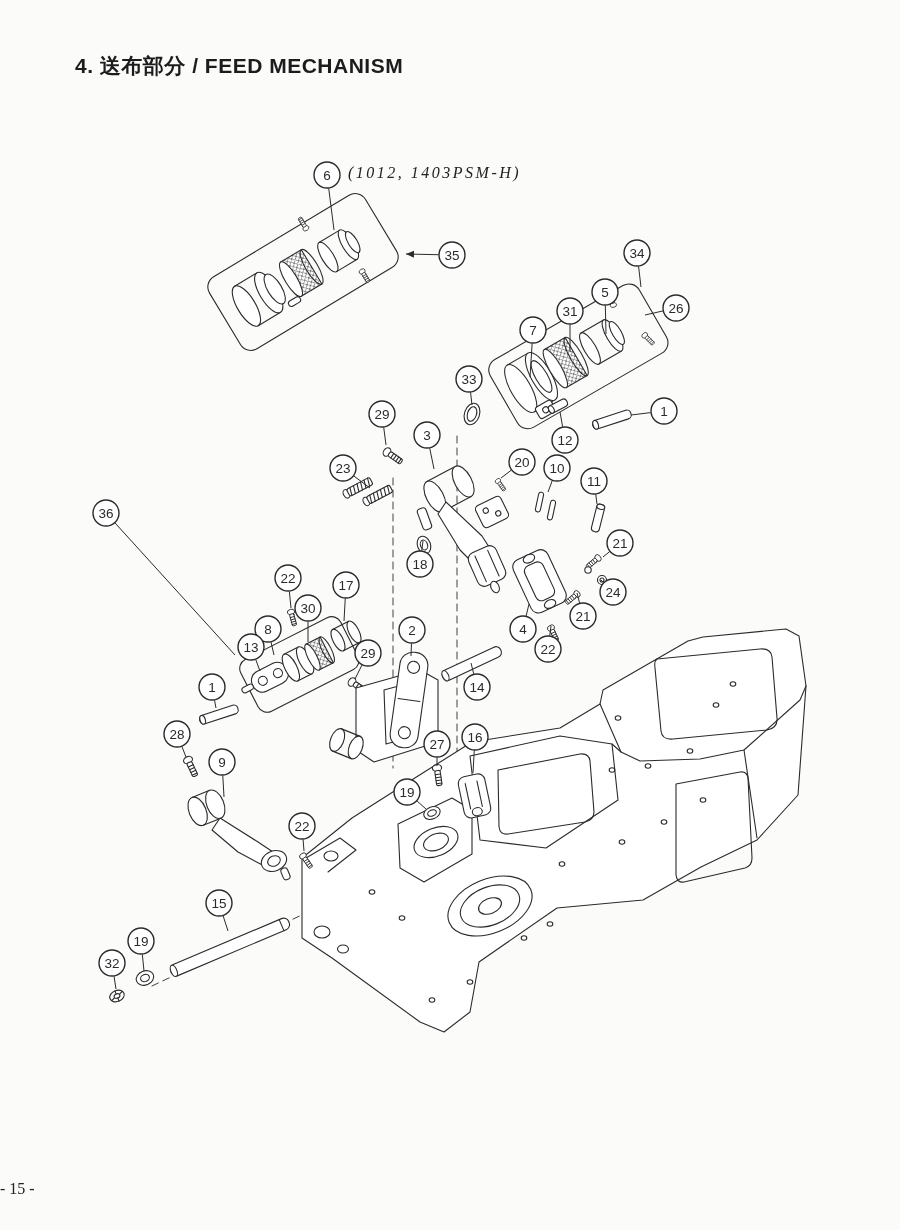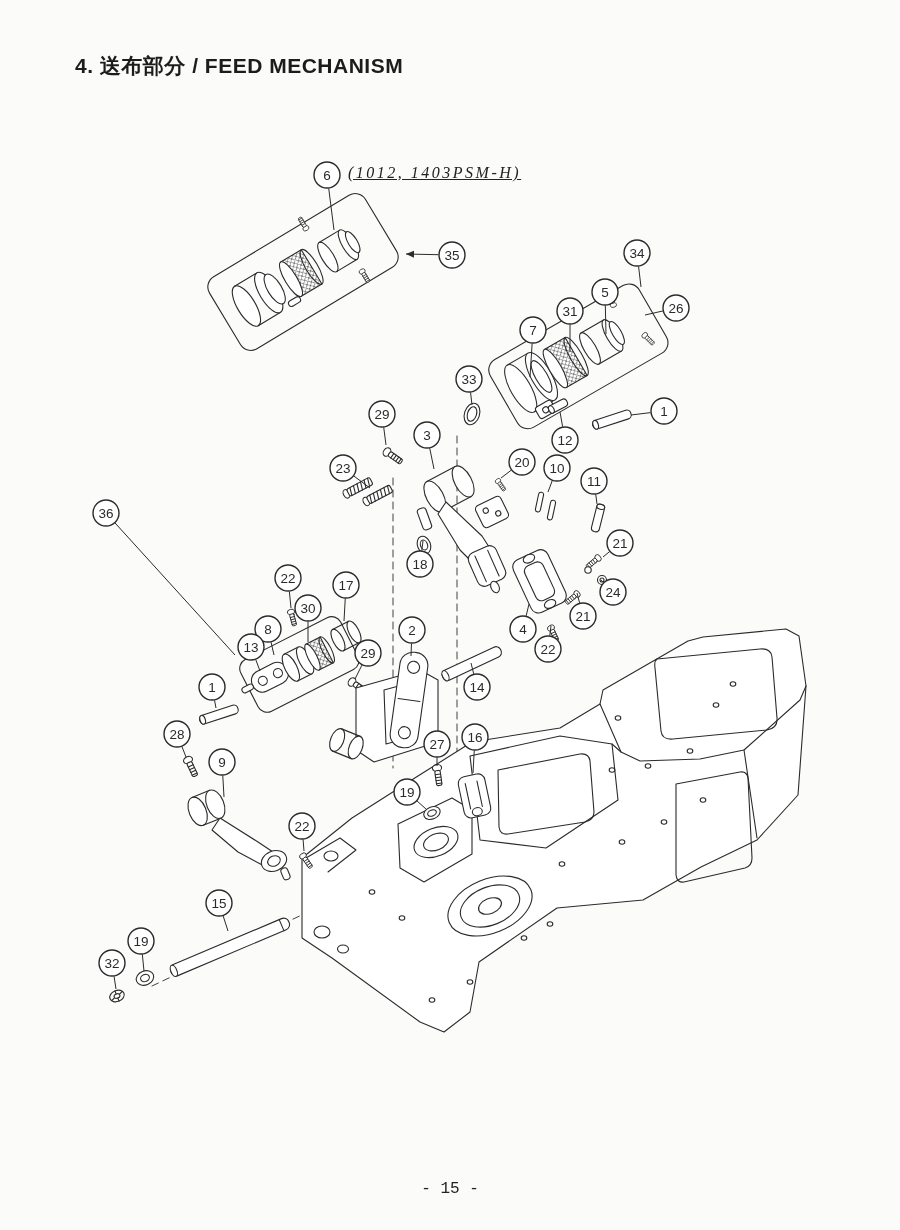--- a/index.html
+++ b/index.html
@@ -10,25 +10,25 @@
     font-family:"Liberation Sans",sans-serif;color:var(--ink);
   }
   .page{position:absolute;inset:0;}
   .title{
     position:absolute;left:75px;top:52px;margin:0;
     font-size:21px;font-weight:bold;letter-spacing:.5px;color:#1c1c1c;
   }
   .note{
     position:absolute;left:348px;top:164px;
     font-family:"Liberation Serif",serif;font-style:italic;
-    font-size:16px;letter-spacing:2.5px;white-space:nowrap;color:#222;text-decoration:underline;
+    font-size:16px;letter-spacing:2.5px;white-space:nowrap;color:#222;
   }
   .footer{
-    position:absolute;left:0;right:0;top:1180px;text-align:center;
-    font-family:Liberation Mono, monospace;font-size:16px;color:#222;
+    position:absolute;left:0;right:0;top:1180px;text-align:left;
+    font-family:Liberation Serif, serif;font-size:16px;color:#222;
   }
   svg.art-svg{position:absolute;left:0;top:0;}
   .art{fill:none;stroke:var(--ink);stroke-width:1.1;stroke-linejoin:round;stroke-linecap:round;}
   .dash{stroke-dasharray:7 5;stroke-width:.9;}
   .balloon{fill:#fff;stroke:var(--ink);stroke-width:1.4;}
   .balloon-num{fill:var(--ink);font-size:13.5px;text-anchor:middle;font-family:"Liberation Sans",sans-serif;}
   .leader{stroke:var(--ink);stroke-width:1;fill:none;}
 </style>
 </head>
 <body>

